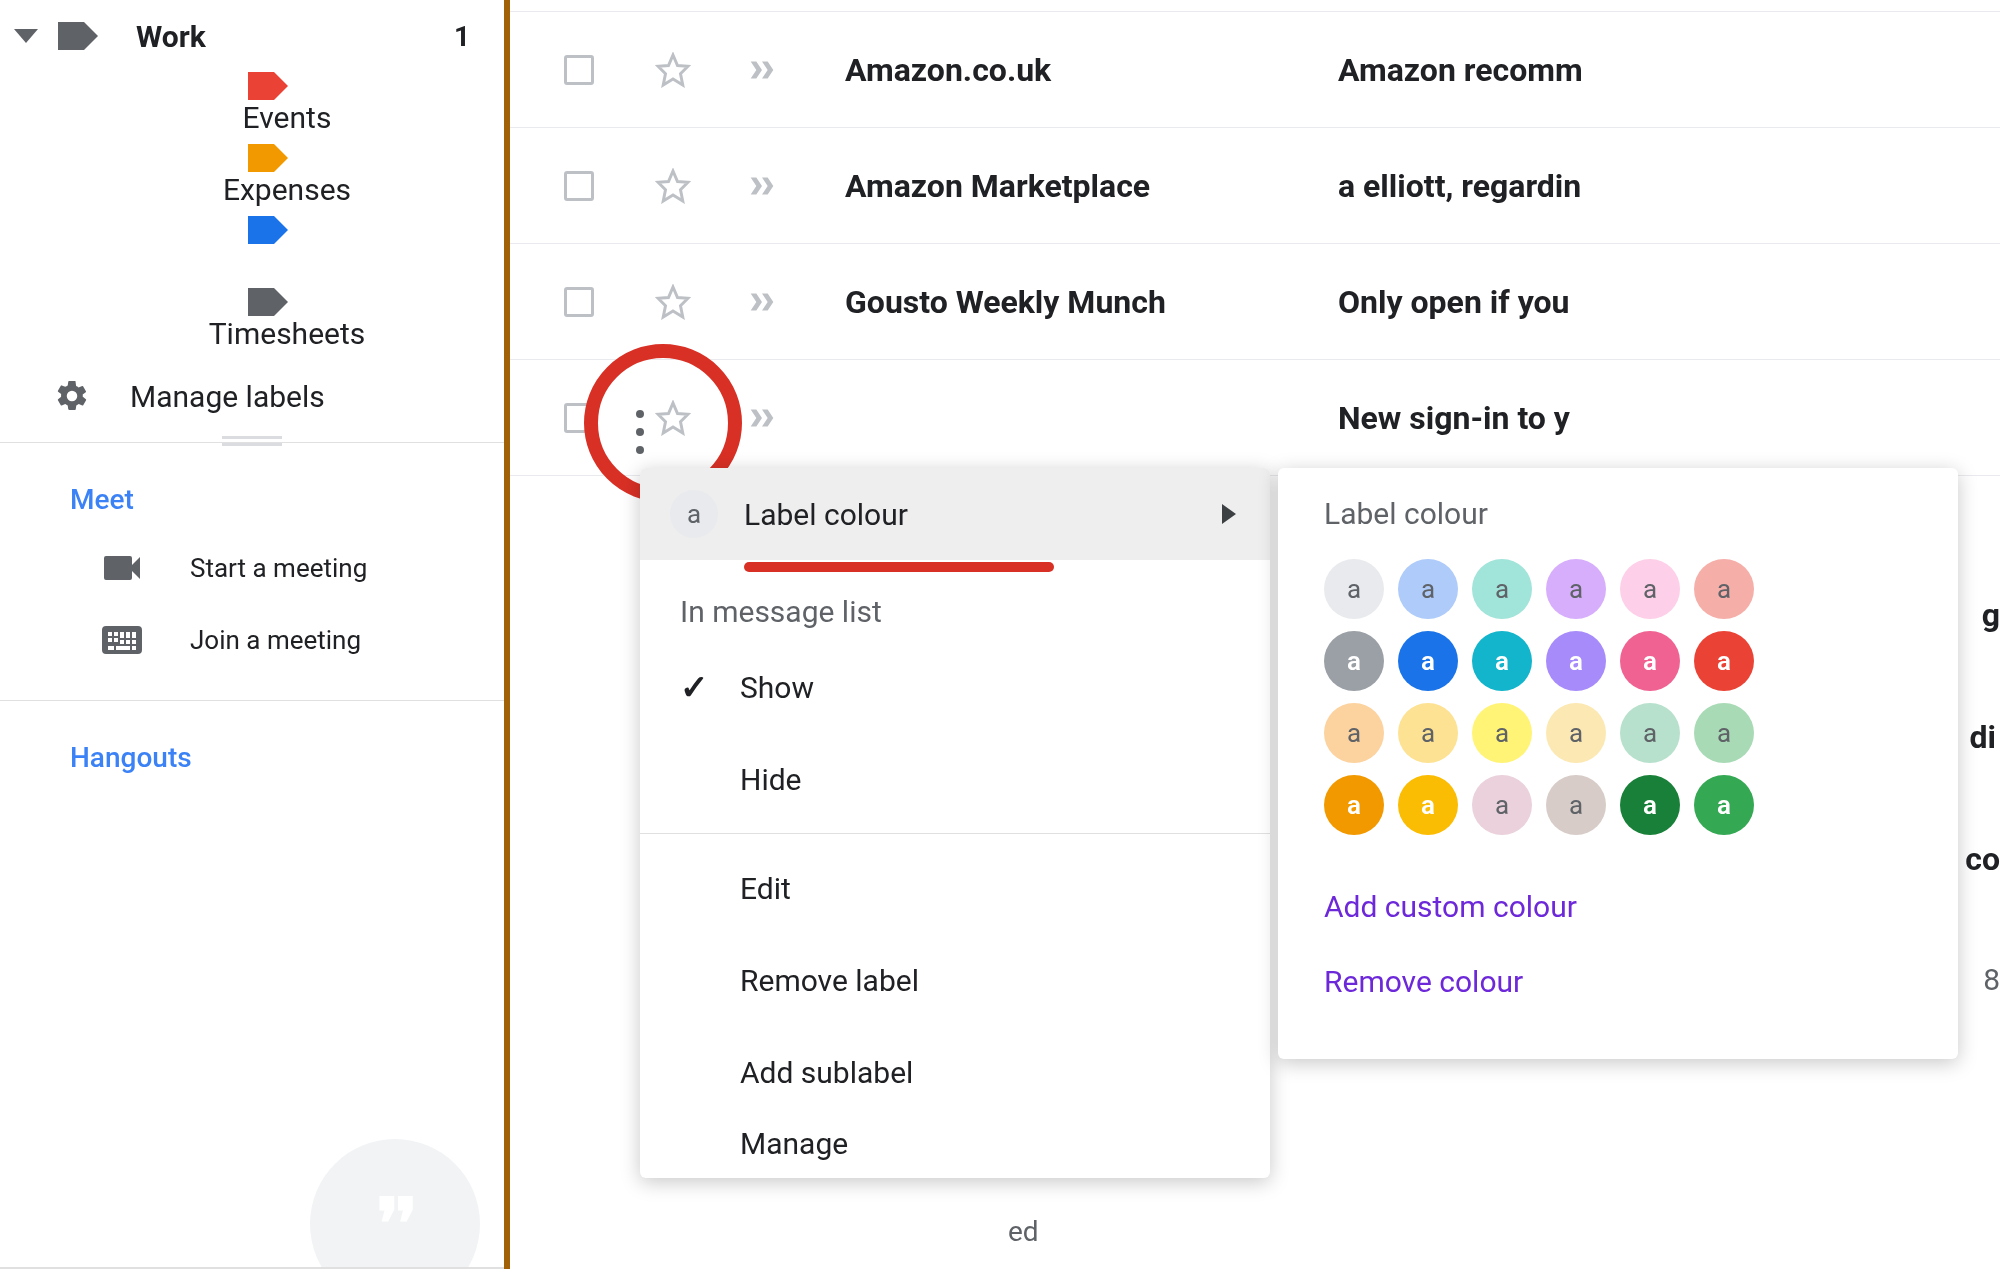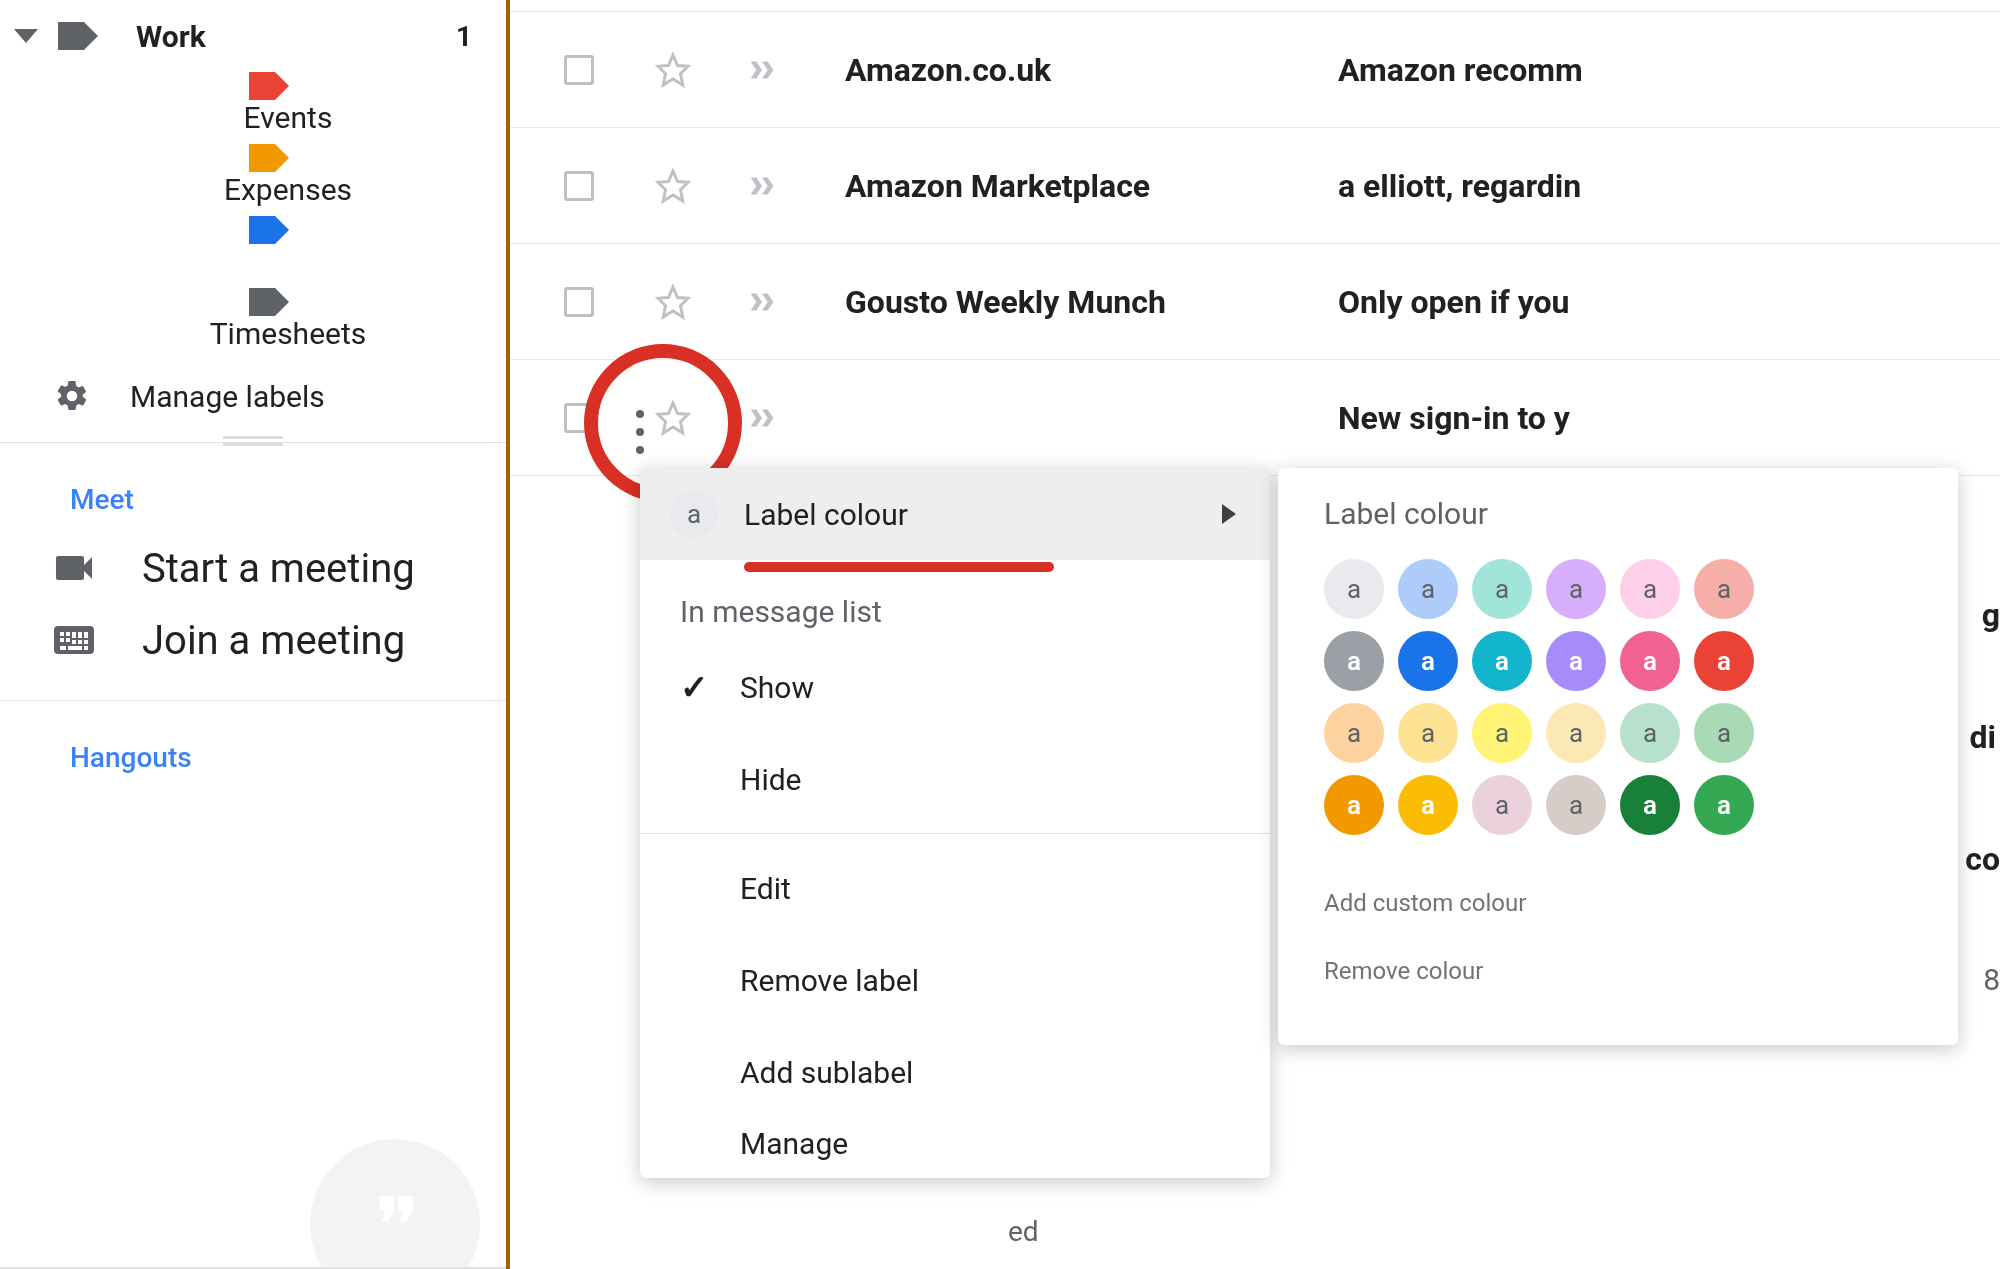--- a/index.html
+++ b/index.html
@@ -12,21 +12,21 @@
     height: 1269px;
     overflow: hidden;
     position: relative;
   }
   .app { display: flex; height: 100%; }
   .sidebar {
     width: 510px;
     display: flex;
     flex-direction: column;
     position: relative;
-    border-right: 4px solid #a16207;
+    border-right: 6px solid #a16207;
   }
   .label-item {
     display: flex;
     align-items: center;
     height: 72px;
     padding-left: 14px;
     padding-right: 34px;
     cursor: pointer;
     border-radius: 0 36px 36px 0;
   }
@@ -90,23 +90,23 @@
   .section-heading {
     font-size: 28px;
     font-weight: 500;
     padding: 30px 0 16px 70px;
     color: #3b82f6;
   }
   .meet-item {
     display: flex;
     align-items: center;
     height: 72px;
-    padding-left: 50px;
-    cursor: pointer;
-    font-size: 40px;
+    padding-left: 98px;
+    cursor: pointer;
+    font-size: 26px;
   }
   .meet-item .m-icon { width: 48px; margin-right: 44px; flex-shrink: 0; color:#5f6368; }
   .main { flex: 1; position: relative; }
   .email-row {
     display: flex;
     align-items: center;
     height: 116px;
     border-bottom: 1px solid #e8eaed;
     padding-left: 54px;
     gap: 23px;
@@ -235,22 +235,22 @@
   }
   .swatch {
     width: 60px; height: 60px; border-radius: 50%;
     display:flex; align-items:center; justify-content:center;
     font-size: 26px;
     cursor: pointer;
   }
   .swatch.light { color: #5f6368; }
   .swatch.dark { color: #fff; font-weight: 600; }
   .menu2-link {
-    font-size: 24px;
-    color: #737373;
+    font-size: 30px;
+    color: #6d28d9;
     padding: 20px 0;
     cursor: pointer;
   }
   .hangouts-bubble {
     position: absolute;
     left: 310px; bottom: -40px;
     width: 170px; height: 170px;
     border-radius: 50%;
     background: #f1f3f4;
     display:flex; align-items:center; justify-content:center;

